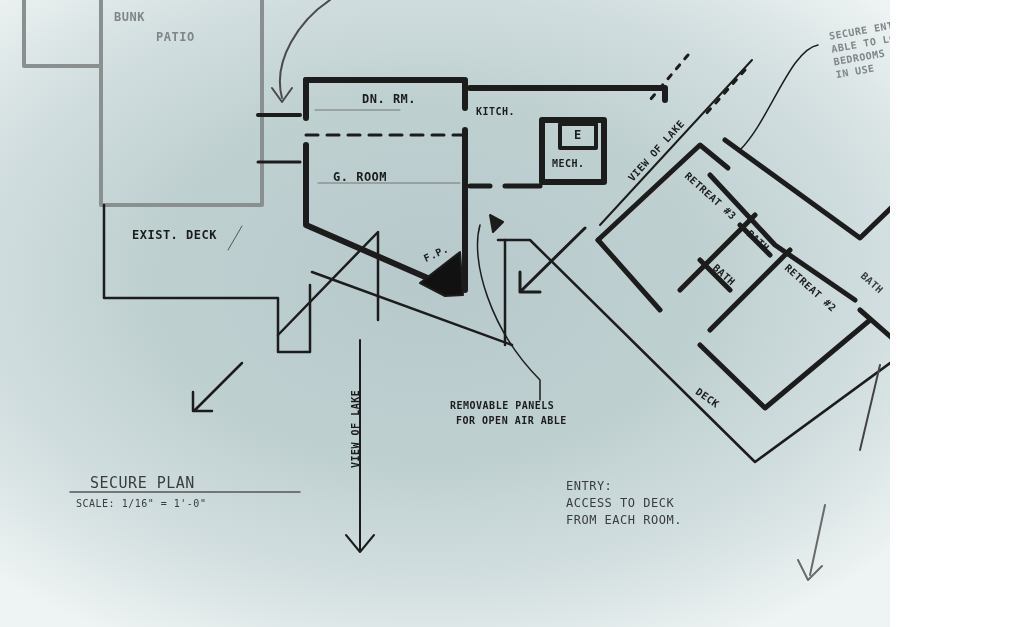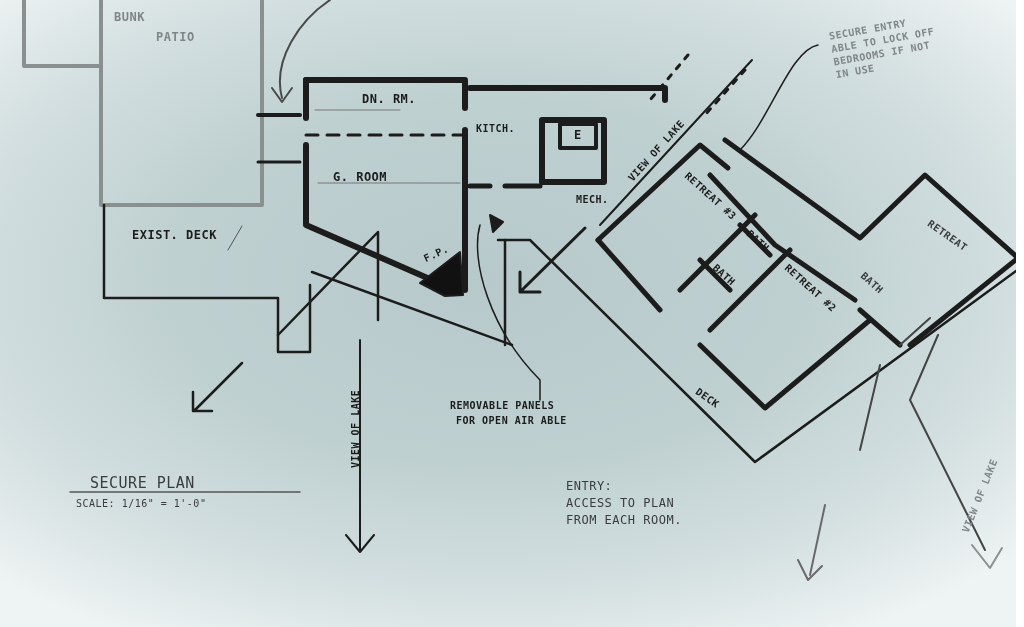--- a/index.html
+++ b/index.html
@@ -1,21 +1,21 @@
 <!DOCTYPE html>
 <html><head>
 <meta charset="utf-8">
 <style>
   html, body { margin: 0; padding: 0; }
   body {
     width: 1024px; height: 627px; overflow: hidden;
     font-family: "Liberation Sans", sans-serif;
   }
   .sheet {
-    position: relative; width: 1016px; height: 627px; overflow: hidden;
+    position: relative; width: 890px; height: 627px; overflow: hidden;
     background: radial-gradient(ellipse 70% 65% at 48% 45%, #b7c9cb 0%, #bfd0d1 45%, #d3dfe0 75%, #eef3f3 100%);
   }
   svg.plan { position: absolute; left: 0; top: 0; }
   .lbl {
     position: absolute; font-family: "DejaVu Sans Mono", monospace;
     color: #1c1c1c; font-weight: bold; white-space: nowrap;
     letter-spacing: 0.5px; transform-origin: left top;
   }
   .faint { color: #7f8687; }
   .mid { color: #3a3d3e; }
@@ -88,22 +88,22 @@
       <path d="M825 505 L810 575 M798 560 L808 580 L822 566" stroke-width="2" stroke="#6a6a6a"></path>
       <path d="M972 545 L990 568 L1002 548" stroke-width="2" stroke="#8a8f90"></path>
 
       <path d="M70 492 H300" stroke-width="1.5" stroke="#555"></path>
     </g>
   </svg>
 
   <span class="lbl md faint" style="left:114px;top:10px;">BUNK</span>
   <span class="lbl md faint" style="left:156px;top:30px;">PATIO</span>
   <span class="lbl md" style="left:326px;top:92px;margin-left:36px;">DN. RM.</span>
-  <span class="lbl sm" style="left:476px;top:123px;">KITCH.</span>
-  <span class="lbl sm" style="left:576px;top:158px;margin-top:36px;">MECH.</span>
+  <span class="lbl sm" style="left:476px;top:106px;">KITCH.</span>
+  <span class="lbl sm" style="left:552px;top:158px;">MECH.</span>
   <span class="lbl md" style="left:574px;top:128px;">E</span>
   <span class="lbl md" style="left:333px;top:170px;">G. ROOM</span>
   <span class="lbl md" style="left:124px;top:228px;margin-left:8px;">EXIST. DECK</span>
   <span class="lbl sm" style="left:422px;top:254px;transform:rotate(-25deg);">F.P.</span>
 
   <span class="lbl sm" style="left:690px;top:170px;transform:rotate(42deg);">RETREAT #3</span>
   <span class="lbl sm" style="left:752px;top:228px;transform:rotate(42deg);">BATH</span>
   <span class="lbl sm" style="left:718px;top:262px;transform:rotate(42deg);">BATH</span>
   <span class="lbl sm" style="left:790px;top:262px;transform:rotate(42deg);">RETREAT #2</span>
   <span class="lbl sm mid" style="left:866px;top:270px;transform:rotate(42deg);">BATH</span>
@@ -121,20 +121,20 @@
     <div>IN USE</div>
   </div>
 
   <div class="lbl sm" style="left:450px;top:398px;line-height:15px;">
     <div>REMOVABLE PANELS</div>
     <div style="padding-left:6px;">FOR OPEN AIR ABLE</div>
   </div>
 
   <div class="lbl note mid" style="left:566px;top:478px;">
     <div>ENTRY:</div>
-    <div>ACCESS TO PLAN</div>
+    <div>ACCESS TO DECK</div>
     <div>FROM EACH ROOM.</div>
   </div>
 
   <span class="lbl lg mid" style="left:90px;top:474px;">SECURE PLAN</span>
   <span class="lbl sm mid" style="left:76px;top:498px;font-weight:normal;">SCALE: 1/16" = 1'-0"</span>
 
 </div>
 
 </body></html>

